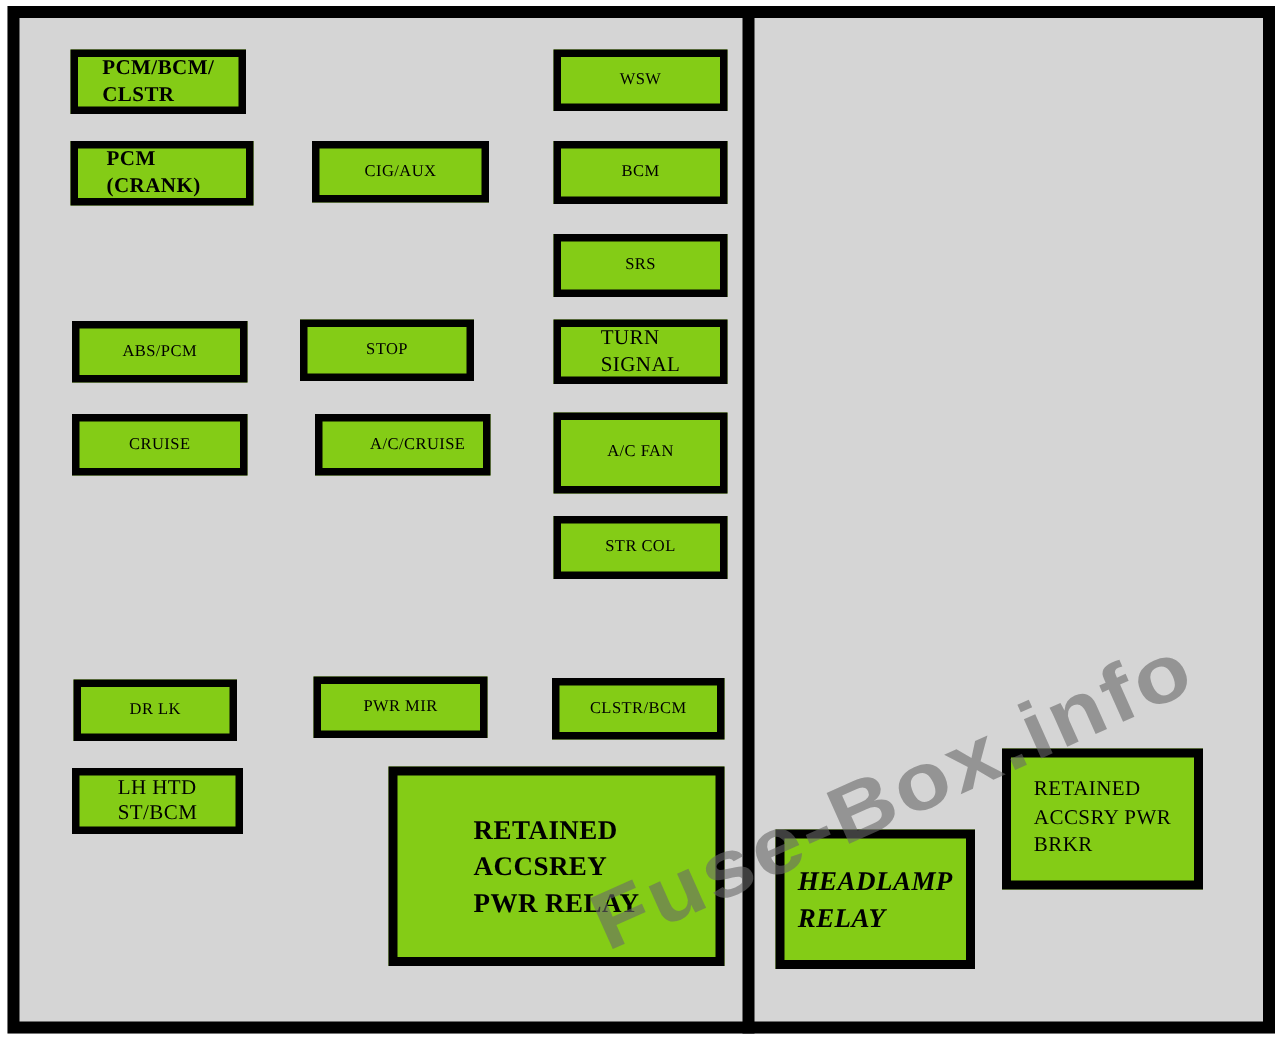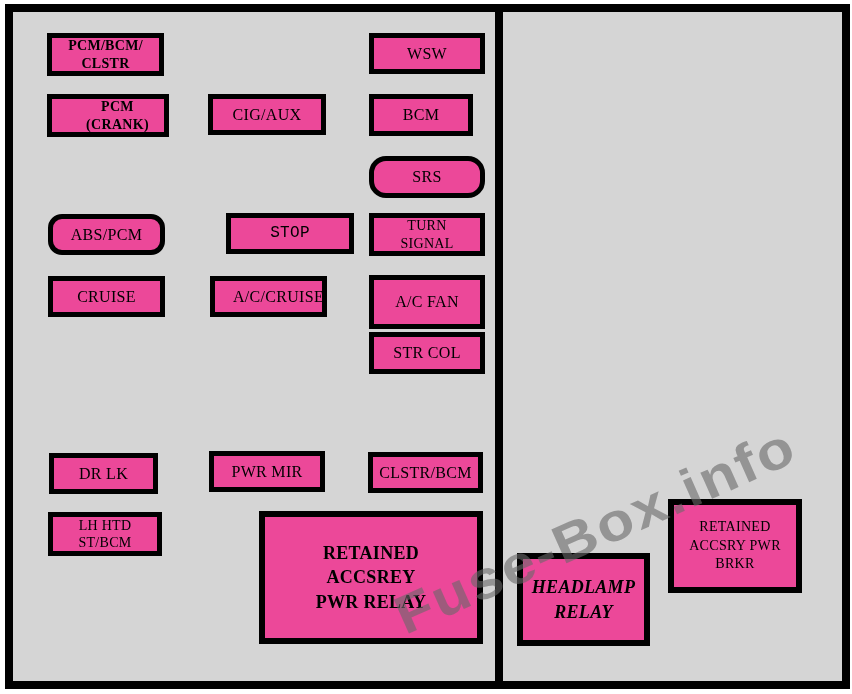--- a/index.html
+++ b/index.html
@@ -30,33 +30,32 @@
     left: 495px;
     top: 4px;
     width: 8px;
     height: 685px;
     background: #000000;
   }
   .fuse-box {
     position: absolute;
     box-sizing: border-box;
     border: 5px solid #000000;
-    background: #ec4899;
+    background: #84cc16;
     display: flex;
     align-items: center;
     justify-content: center;
-    text-align: center;
     color: #000000;
     white-space: pre-line;
     line-height: 1.22;
     letter-spacing: 0.3px;
   }
   .fuse-box.thick { border-width: 6px; line-height: 1.35; }
   .fuse-box.size-sm { font-size: 14px; }
-  .fuse-box.size-md { font-size: 16px; }
+  .fuse-box.size-md { font-size: 11px; }
   .fuse-box.size-lg { font-size: 18px; }
   .fuse-box.emphasis { font-weight: bold; }
   .watermark {
     position: absolute;
     left: 595px;
     top: 530px;
     transform: translate(-50%, -50%) rotate(-24deg) scale(1.12, 1);
     font-family: "Liberation Sans", sans-serif;
     font-weight: 900;
     font-size: 54px;
@@ -72,30 +71,30 @@
 
 <div id="root">
   <div class="frame"></div>
   <div class="divider"></div>
   <div id="boxes-layer">
       <div class="fuse-box size-sm emphasis" style="left: 47px; top: 33px; width: 117px; height: 43px;">PCM/BCM/
 CLSTR</div>
       <div class="fuse-box size-sm emphasis" style="left: 47px; top: 94px; width: 122px; height: 43px; padding-left: 19px;">PCM (CRANK)</div>
       <div class="fuse-box size-md" style="left: 208px; top: 94px; width: 118px; height: 41px;">CIG/AUX</div>
       <div class="fuse-box size-md" style="left: 369px; top: 33px; width: 116px; height: 41px;">WSW</div>
-      <div class="fuse-box size-md" style="left: 369px; top: 94px; width: 104px; height: 42px;">BCM</div>
-      <div class="fuse-box size-md" style="left: 369px; top: 156px; width: 116px; height: 42px; border-radius: 17px;">SRS</div>
-      <div class="fuse-box size-md" style="left: 48px; top: 214px; width: 117px; height: 41px; border-radius: 14px;">ABS/PCM</div>
-      <div class="fuse-box size-md" style="left: 226px; top: 213px; width: 128px; height: 41px; font-family: Liberation Mono, monospace;">STOP</div>
+      <div class="fuse-box size-md" style="left: 369px; top: 94px; width: 116px; height: 42px;">BCM</div>
+      <div class="fuse-box size-md" style="left: 369px; top: 156px; width: 116px; height: 42px;">SRS</div>
+      <div class="fuse-box size-md" style="left: 48px; top: 214px; width: 117px; height: 41px;">ABS/PCM</div>
+      <div class="fuse-box size-md" style="left: 200px; top: 213px; width: 116px; height: 41px;">STOP</div>
       <div class="fuse-box size-sm" style="left: 369px; top: 213px; width: 116px; height: 43px;">TURN
 SIGNAL</div>
       <div class="fuse-box size-md" style="left: 48px; top: 276px; width: 117px; height: 41px;">CRUISE</div>
       <div class="fuse-box size-md" style="left: 210px; top: 276px; width: 117px; height: 41px; padding-left: 20px;">A/C/CRUISE</div>
       <div class="fuse-box size-md" style="left: 369px; top: 275px; width: 116px; height: 54px;">A/C FAN</div>
-      <div class="fuse-box size-md" style="left: 369px; top: 332px; width: 116px; height: 42px;">STR COL</div>
+      <div class="fuse-box size-md" style="left: 369px; top: 344px; width: 116px; height: 42px;">STR COL</div>
       <div class="fuse-box size-md" style="left: 49px; top: 453px; width: 109px; height: 41px;">DR LK</div>
       <div class="fuse-box size-md" style="left: 209px; top: 451px; width: 116px; height: 41px;">PWR MIR</div>
       <div class="fuse-box size-md" style="left: 368px; top: 452px; width: 115px; height: 41px;">CLSTR/BCM</div>
       <div class="fuse-box size-sm" style="left: 48px; top: 512px; width: 114px; height: 44px;">LH HTD
 ST/BCM</div>
       <div class="fuse-box size-lg emphasis thick" style="left: 259px; top: 511px; width: 224px; height: 133px;">RETAINED
 ACCSREY
 PWR RELAY</div>
       <div class="fuse-box size-lg emphasis thick" style="left: 517px; top: 553px; width: 133px; height: 93px; font-style: italic;">HEADLAMP
 RELAY</div>

